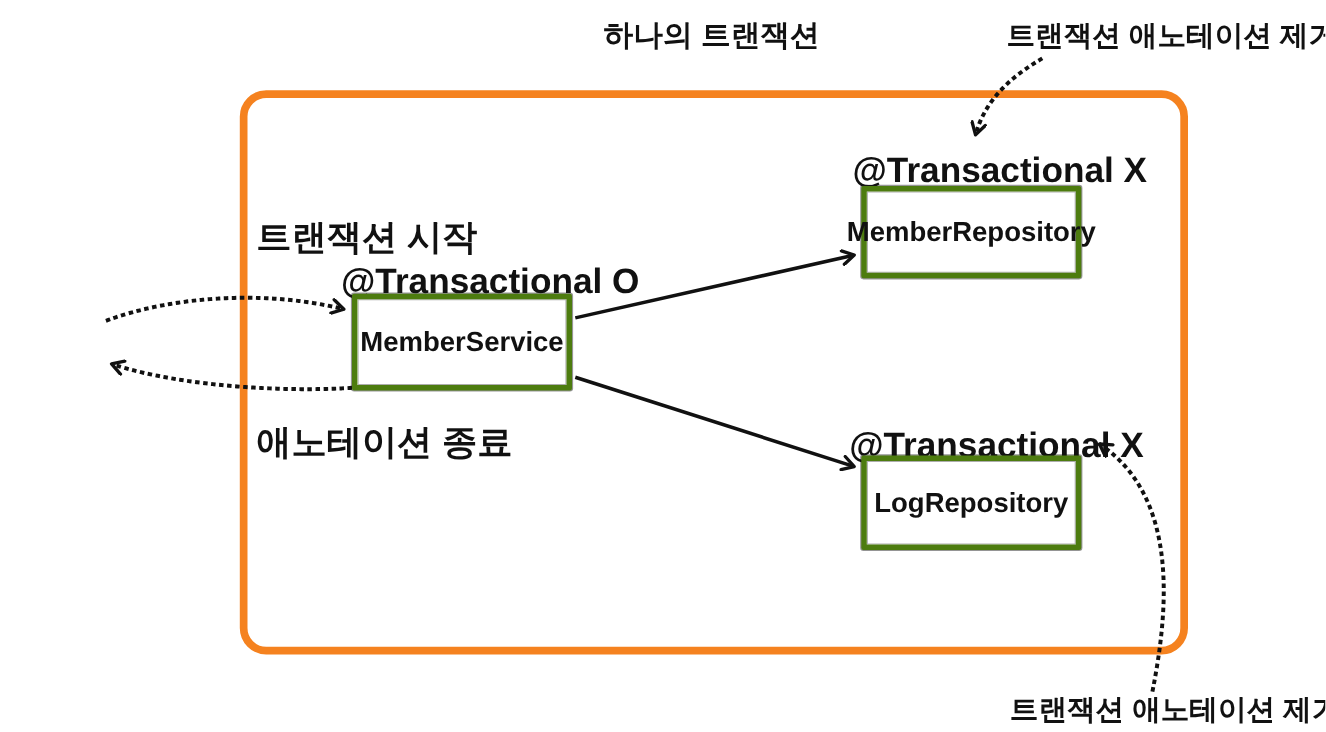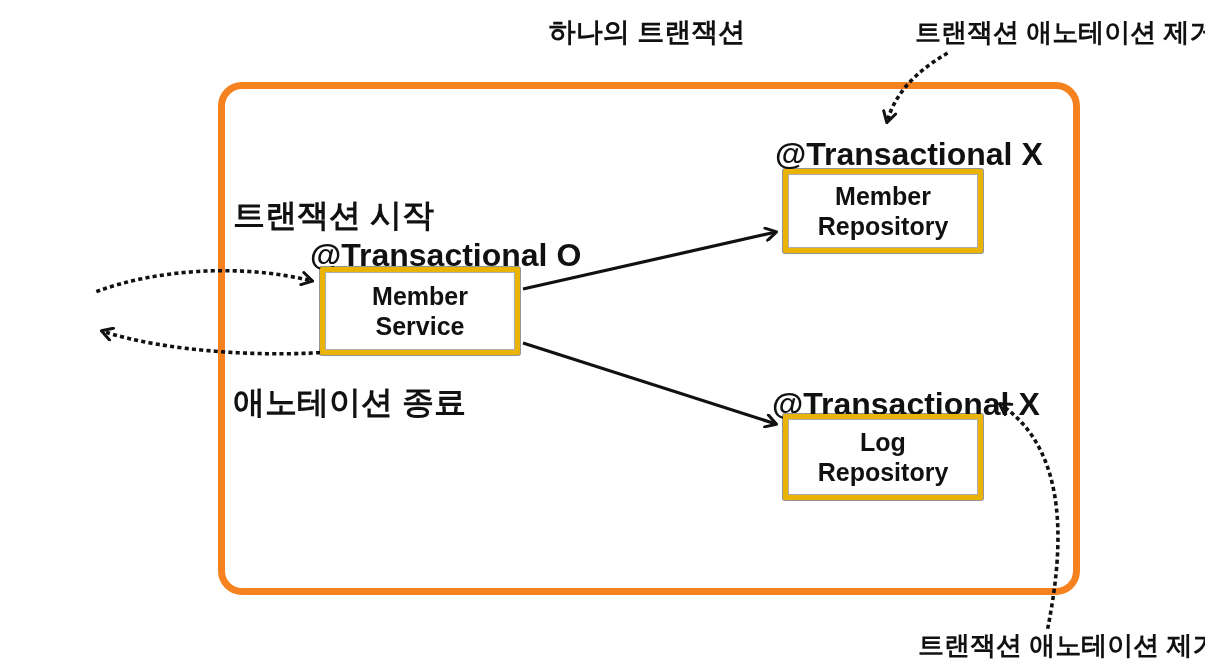--- a/index.html
+++ b/index.html
@@ -31,24 +31,24 @@
   .label { position: absolute; font-weight: bold; white-space: nowrap; line-height: 1.15; }
   .t27 { font-size: 27px; }
   .t26 { font-size: 26px; }
   .t24 { font-size: 32px; }
   .center { text-align: center; }
 
   .node {
     position: absolute;
     width: 200px;
     background: #ffffff;
-    border: 5px solid #eab308;
+    border: 5px solid #4d7c0f;
     border-radius: 2px;
     box-shadow: 0 0 0 1px rgba(20,20,20,0.45), inset 0 0 0 1px rgba(20,20,20,0.35);
-    display: flex; flex-direction: column;
+    display: flex; flex-direction: row;
     align-items: center; justify-content: center;
     font-size: 25px; font-weight: bold;
     line-height: 1.22;
   }
   .node span { display: block; }
 
   #member-service    { left: 320px; top: 267px; height: 88px; }
   #member-repository { left: 783px; top: 169px; height: 84px; }
   #log-repository    { left: 783px; top: 414px; height: 86px; }
 

